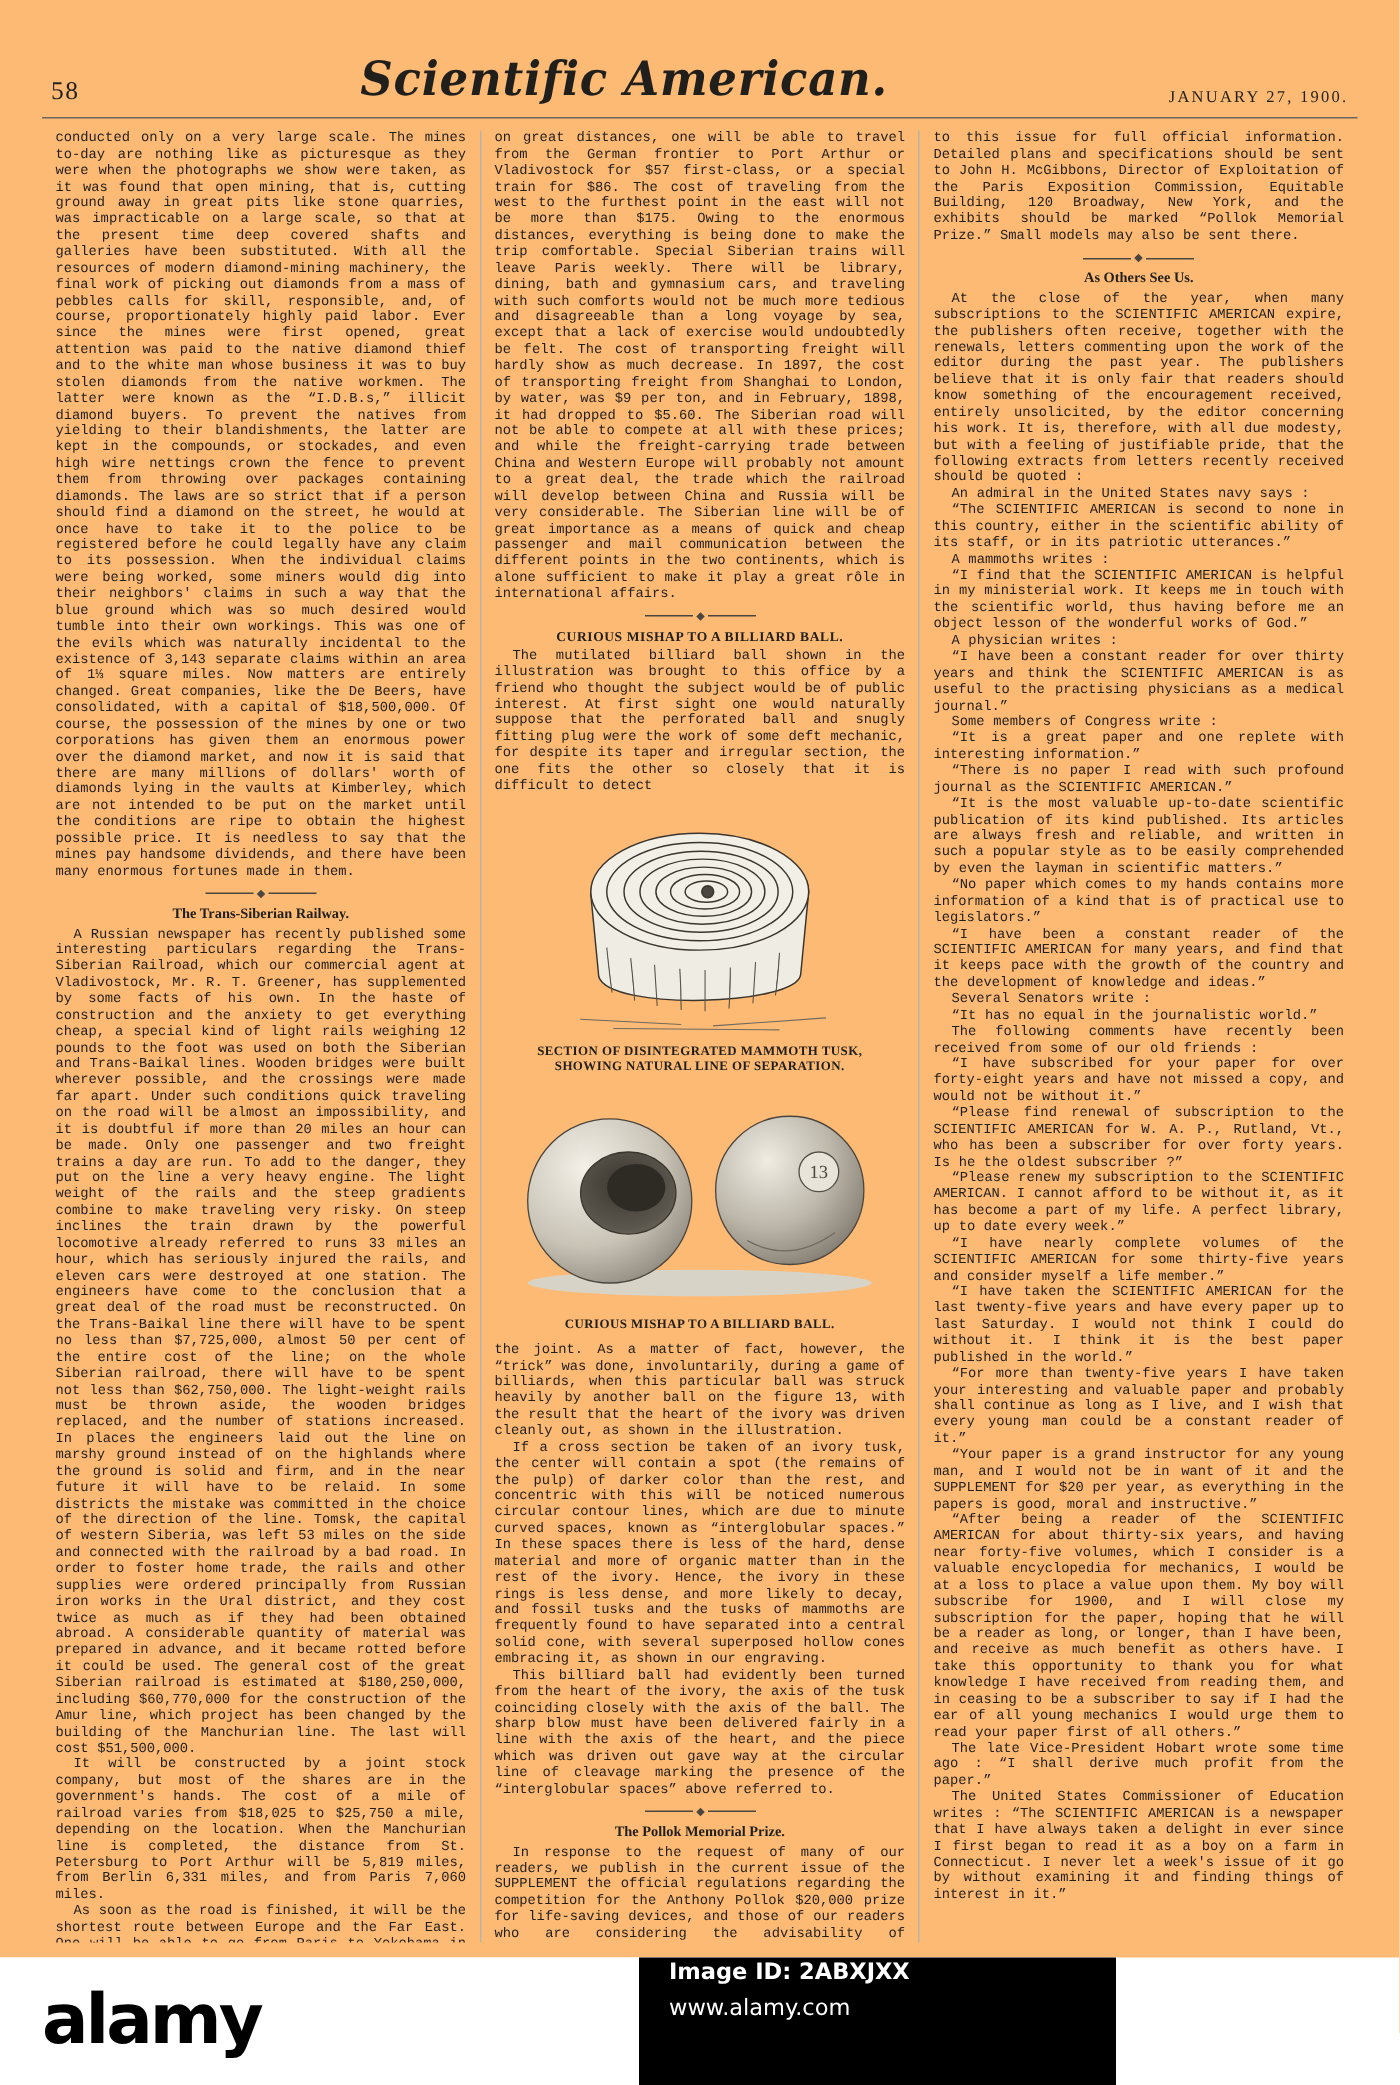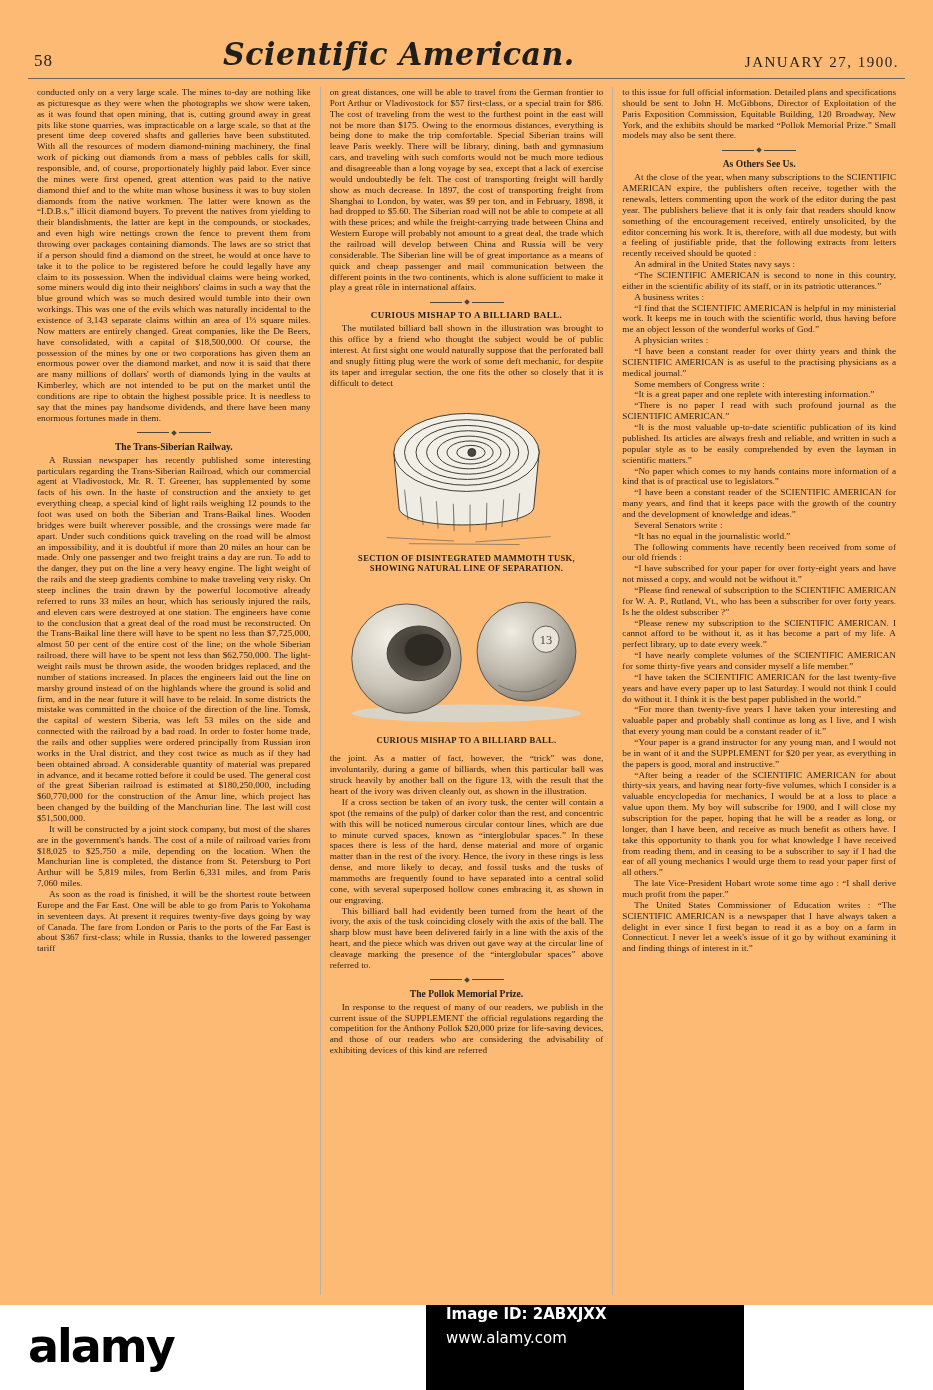--- a/index.html
+++ b/index.html
@@ -10,29 +10,29 @@
     color:#211f1c;
   }
   .scan{position:absolute;left:0;top:0;width:933px;height:1305px;background:#fdba74;}
   
   .header{display:flex;justify-content:space-between;align-items:flex-end;padding:36px 34px 0 34px;}
   .page-number{font-size:17px;letter-spacing:1px;}
   .masthead{
     font-family:"DejaVu Serif",serif;font-weight:bold;font-style:italic;
     font-size:30px;letter-spacing:0.5px;transform:scaleY(1.05);
   }
-  .issue-date{font-size:15px;letter-spacing:1.5px;}
+  .issue-date{font-size:11px;letter-spacing:1.5px;}
   .header-rule{border-top:1px solid #6b665e;margin:7px 28px 8px 28px;}
   
   .columns{display:flex;padding:0 28px;height:1208px;overflow:hidden;}
   .column{flex:1 1 0;padding:0 9px;overflow:hidden;}
   .column + .column{border-left:1px solid #b9b4aa;}
   p.para{
     margin:0;font-size:9.2px;line-height:1.18;text-align:justify;
-    text-indent:12px;word-spacing:0.2px;
+    text-indent:12px;word-spacing:0.2px;font-family:Liberation Mono, monospace;
   }
   p.para.noindent{text-indent:0;}
   h3.heading{
     margin:3px 0 3px 0;font-size:9.6px;text-align:center;font-weight:bold;
   }
   h3.heading.caps{font-size:9px;letter-spacing:0.4px;}
   .sep{display:flex;align-items:center;justify-content:center;width:74px;margin:7px auto 6px auto;}
   .sep-line{flex:1;border-top:1px solid #4a463f;}
   .sep-diamond{width:4px;height:4px;background:#4a463f;transform:rotate(45deg);margin:0 3px;flex:0 0 auto;}
   .caption{margin:4px 0 8px 0;text-align:center;}
@@ -167,21 +167,21 @@
         <p class="para noindent">to this issue for full official information. Detailed plans and specifications should be sent to John H. McGibbons, Director of Exploitation of the Paris Exposition Commission, Equitable Building, 120 Broadway, New York, and the exhibits should be marked “Pollok Memorial Prize.” Small models may also be sent there.</p>
         <div class="sep">
           <span class="sep-line"></span>
           <span class="sep-diamond"></span>
           <span class="sep-line"></span>
         </div>
         <h3 class="heading">As Others See Us.</h3>
         <p class="para">At the close of the year, when many subscriptions to the SCIENTIFIC AMERICAN expire, the publishers often receive, together with the renewals, letters commenting upon the work of the editor during the past year. The publishers believe that it is only fair that readers should know something of the encouragement received, entirely unsolicited, by the editor concerning his work. It is, therefore, with all due modesty, but with a feeling of justifiable pride, that the following extracts from letters recently received should be quoted :</p>
         <p class="para">An admiral in the United States navy says :</p>
         <p class="para">“The SCIENTIFIC AMERICAN is second to none in this country, either in the scientific ability of its staff, or in its patriotic utterances.”</p>
-        <p class="para">A business writes :</p>
+        <p class="para">A mammoths writes :</p>
         <p class="para">“I find that the SCIENTIFIC AMERICAN is helpful in my ministerial work. It keeps me in touch with the scientific world, thus having before me an object lesson of the wonderful works of God.”</p>
         <p class="para">A physician writes :</p>
         <p class="para">“I have been a constant reader for over thirty years and think the SCIENTIFIC AMERICAN is as useful to the practising physicians as a medical journal.”</p>
         <p class="para">Some members of Congress write :</p>
         <p class="para">“It is a great paper and one replete with interesting information.”</p>
         <p class="para">“There is no paper I read with such profound journal as the SCIENTIFIC AMERICAN.”</p>
         <p class="para">“It is the most valuable up-to-date scientific publication of its kind published. Its articles are always fresh and reliable, and written in such a popular style as to be easily comprehended by even the layman in scientific matters.”</p>
         <p class="para">“No paper which comes to my hands contains more information of a kind that is of practical use to legislators.”</p>
         <p class="para">“I have been a constant reader of the SCIENTIFIC AMERICAN for many years, and find that it keeps pace with the growth of the country and the development of knowledge and ideas.”</p>
         <p class="para">Several Senators write :</p>

